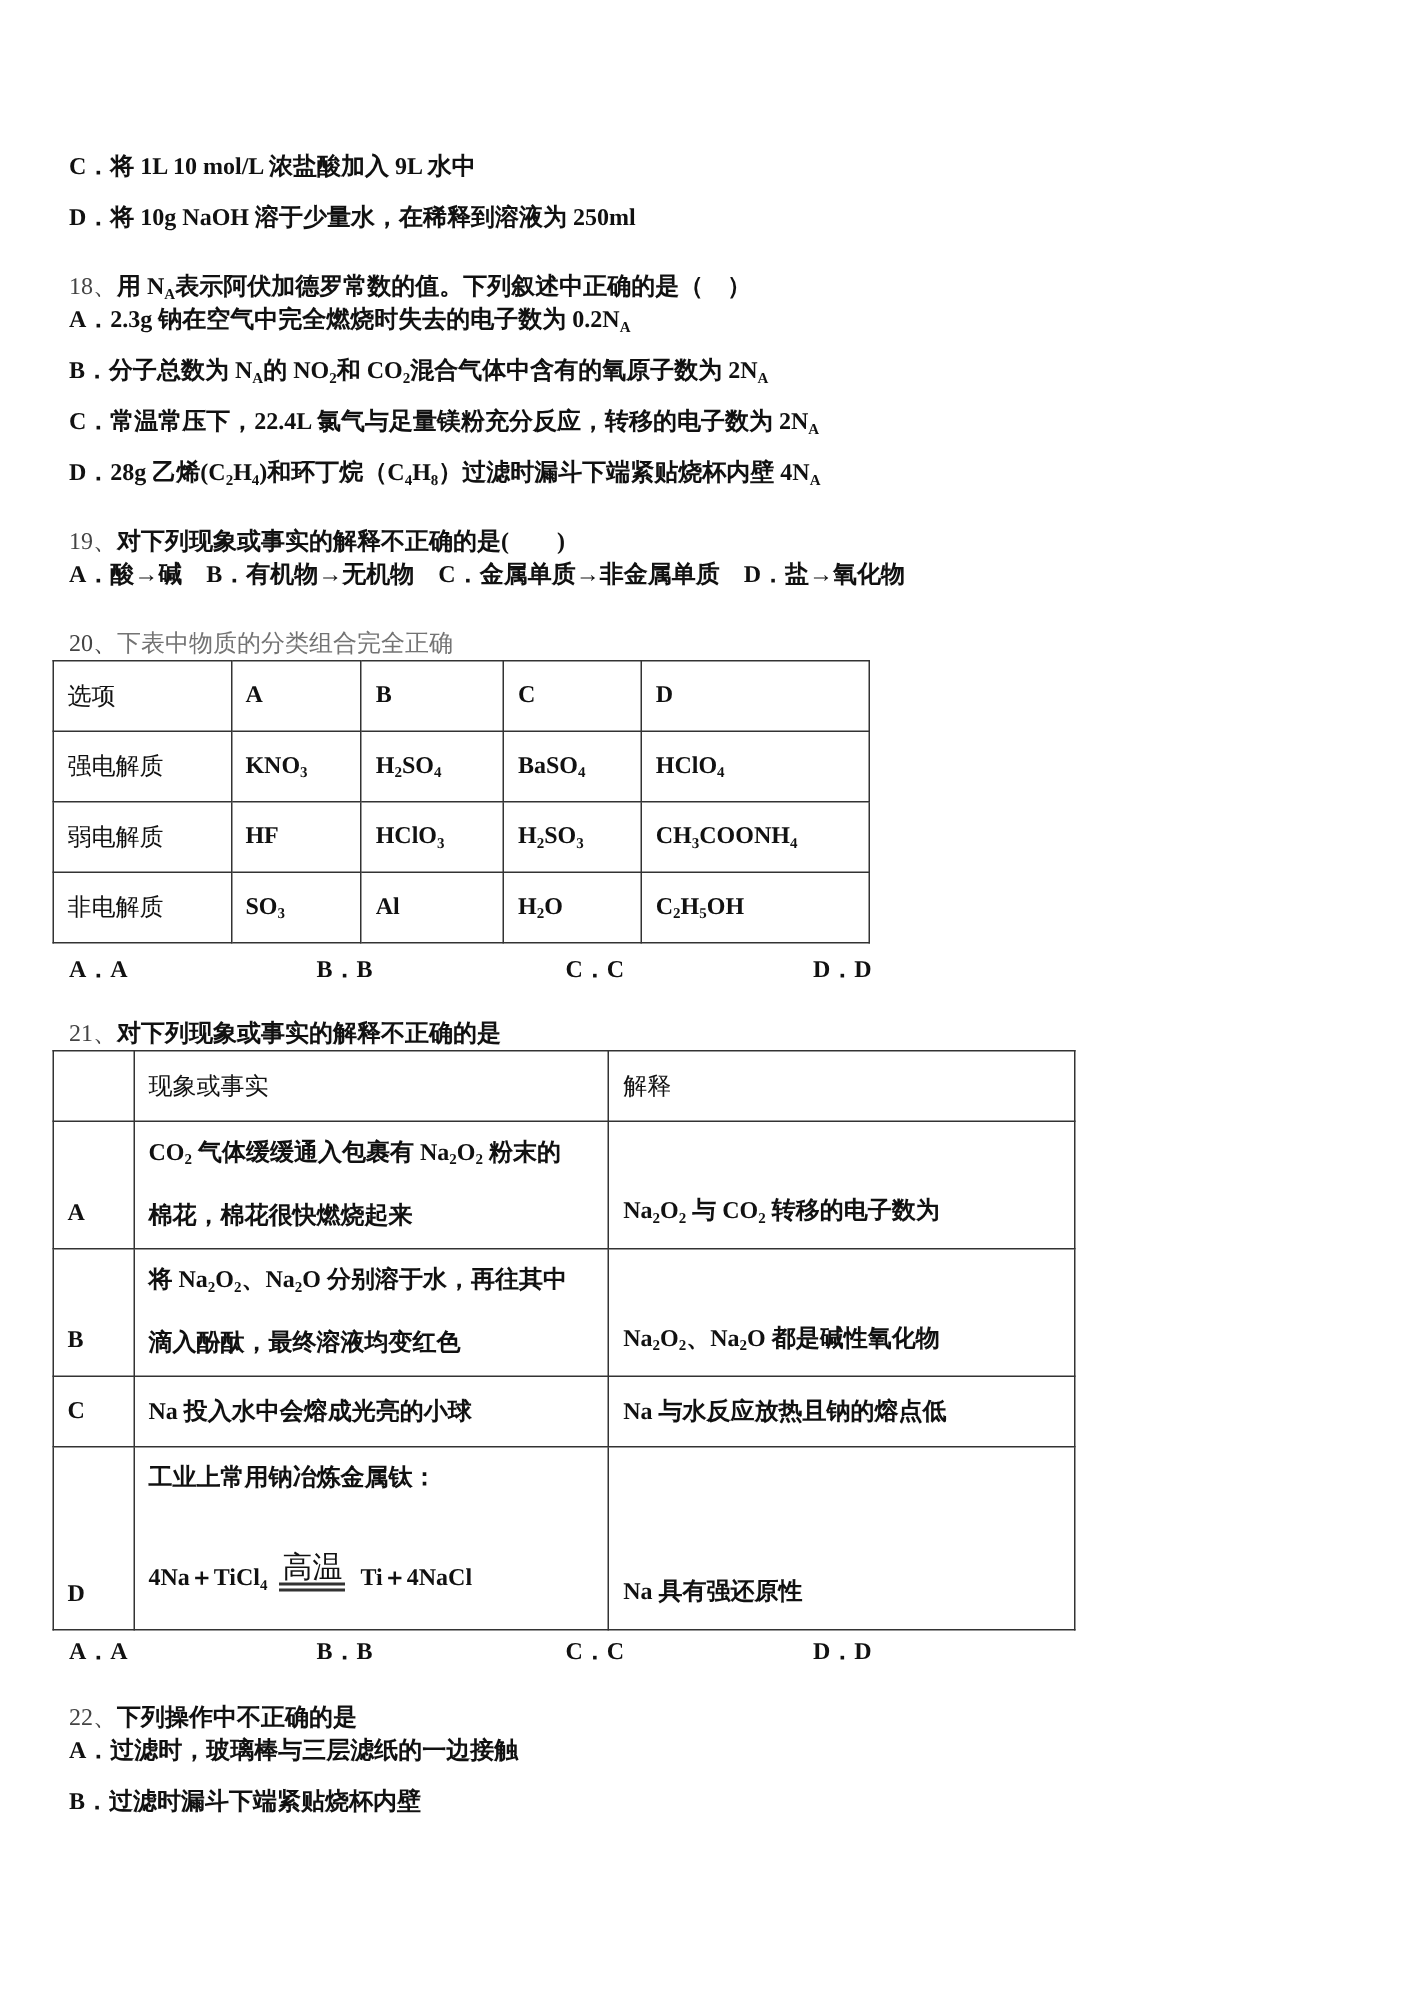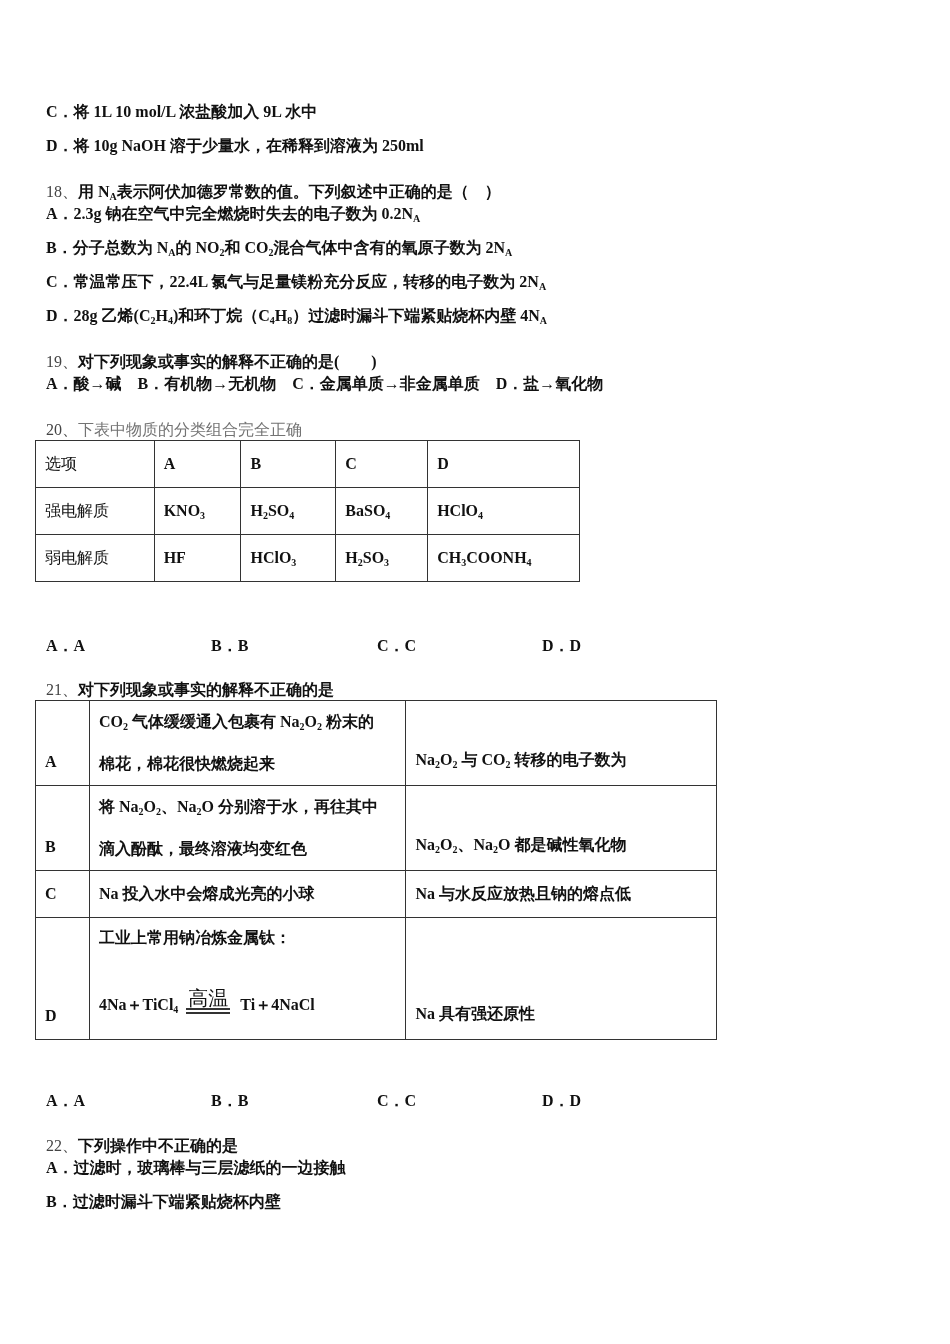--- a/index.html
+++ b/index.html
@@ -70,39 +70,51 @@
     <td><span>BaSO</span><sub>4</sub></td>
     <td><span>HClO</span><sub>4</sub></td>
   </tr>
   <tr>
     <td class="lbl">弱电解质</td>
     <td><span>HF</span></td>
     <td><span>HClO</span><sub>3</sub></td>
     <td><span>H</span><sub>2</sub><span>SO</span><sub>3</sub></td>
     <td><span>CH</span><sub>3</sub><span>COONH</span><sub>4</sub></td>
   </tr>
+  <tr>
+    <td class="lbl">非电解质</td>
+    <td><span>SO</span><sub>3</sub></td>
+    <td><span>Al</span></td>
+    <td><span>H</span><sub>2</sub><span>O</span></td>
+    <td><span>C</span><sub>2</sub><span>H</span><sub>5</sub><span>OH</span></td>
+  </tr>
 </tbody>
   </table>
 
 <div class="ans" style="left:46px; top:636px">A．A</div>
 <div class="ans" style="left:211px; top:636px">B．B</div>
 <div class="ans" style="left:377px; top:636px">C．C</div>
 <div class="ans" style="left:542px; top:636px">D．D</div>
 
 <div class="line q" style="top:668px">
   <span class="num">21、</span><span class="qtext">对下列现象或事实的解释不正确的是</span>
 </div>
 
 <table class="t2" style="left:35px; top:700px; width:682px;">
   <colgroup>
       <col style="width:54px">
       <col style="width:317px">
       <col style="width:311px">
     </colgroup>
   <tbody>
+      <tr class="hdr">
+    <td></td>
+    <td>现象或事实</td>
+    <td>解释</td>
+  </tr>
   <tr style="height:85px">
     <td class="bottom">A</td>
     <td class="twoline">
       <div><span>CO</span><sub>2</sub><span> 气体缓缓通入包裹有 Na</span><sub>2</sub><span>O</span><sub>2</sub><span> 粉末的</span></div>
       <div>棉花，棉花很快燃烧起来</div>
     </td>
     <td class="bottom"><span>Na</span><sub>2</sub><span>O</span><sub>2</sub><span> 与 CO</span><sub>2</sub><span> 转移的电子数为</span></td>
   </tr>
   <tr style="height:85px">
     <td class="bottom">B</td>

